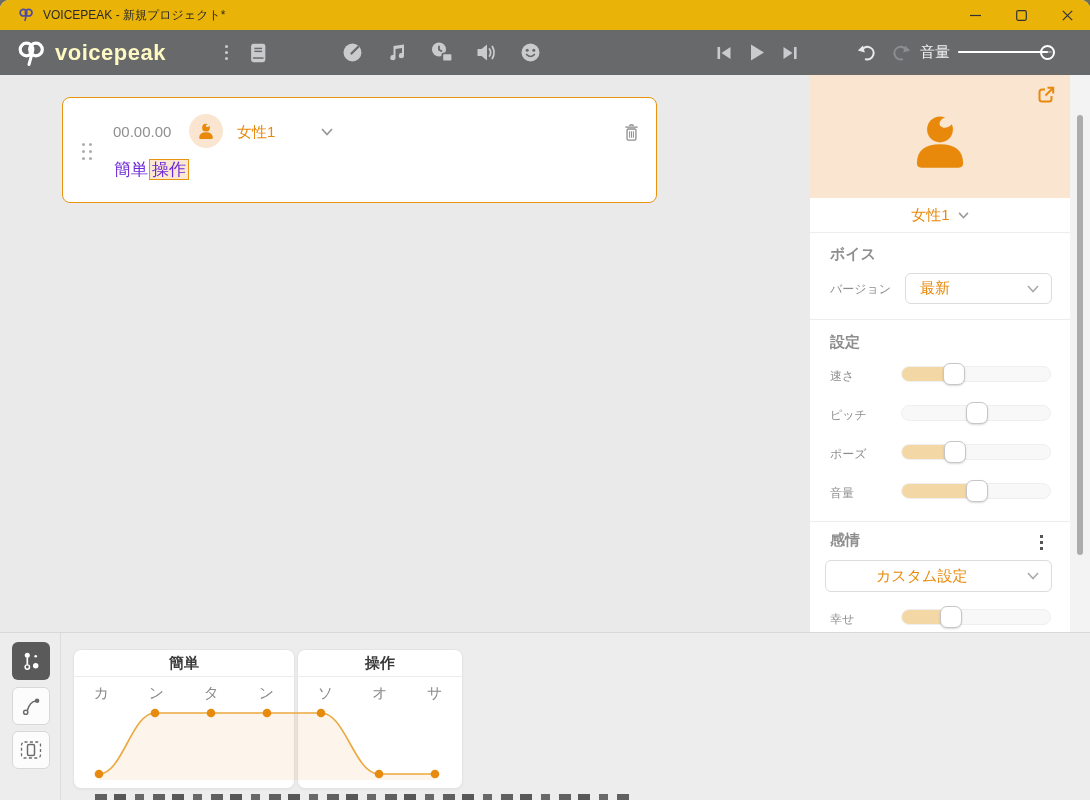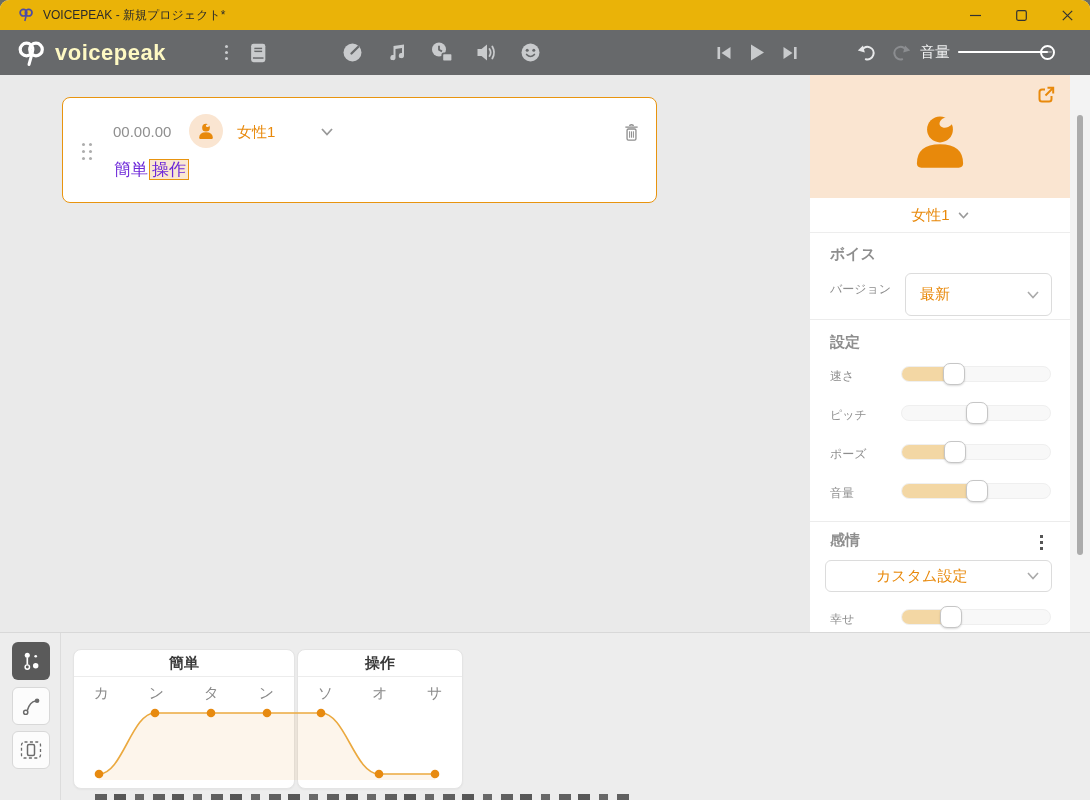--- a/index.html
+++ b/index.html
@@ -271,21 +271,21 @@
 
       <div class="name-row">
         <span class="nm">女性1</span>
         <svg width="11" height="7" viewBox="0 0 12 8">
           <polyline points="1,1 6,6.5 11,1" fill="none" stroke="#999" stroke-width="1.8"></polyline>
         </svg>
       </div>
 
       <div class="sec-header" style="top:170px;">ボイス</div>
       <div class="sb-label" style="top:206px;">バージョン</div>
-      <div class="dropdown" style="left:95px; top:198px; width:147px; height:43px;">
+      <div class="dropdown" style="left:95px; top:198px; width:147px; height:31px;">
         <span class="dd-val">最新</span>
         <svg class="dd-chev" width="12" height="8" viewBox="0 0 12 8">
           <polyline points="1,1 6,6.5 11,1" fill="none" stroke="#AAA" stroke-width="1.6"></polyline>
         </svg>
       </div>
 
       <div class="divider" style="top:244px;"></div>
 
       <div class="sec-header" style="top:258px;">設定</div>
 

